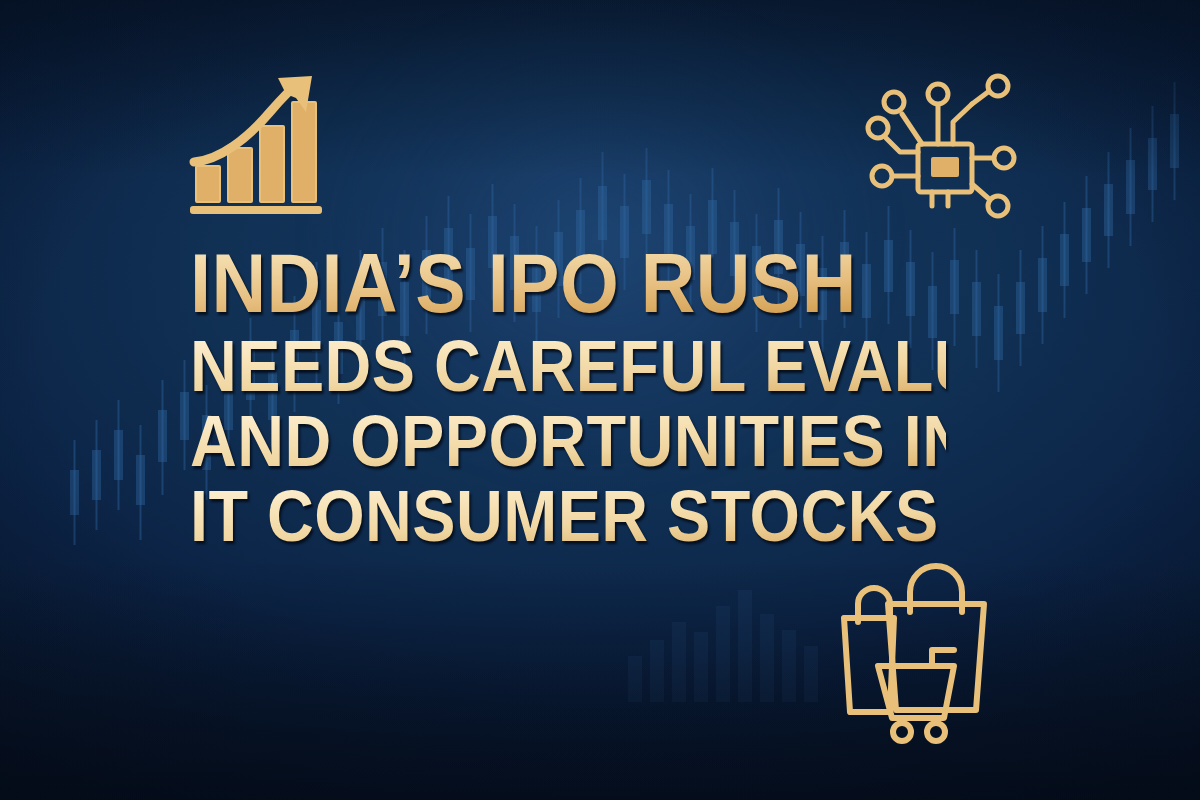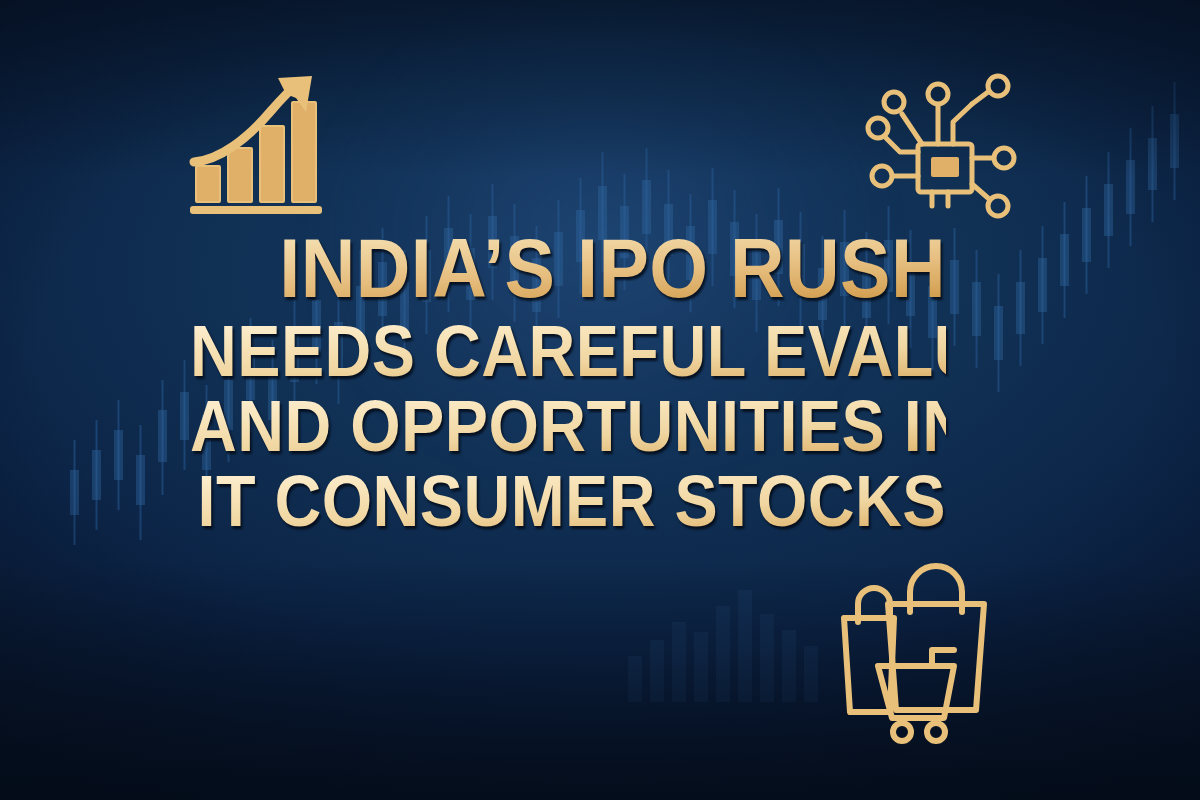--- a/index.html
+++ b/index.html
@@ -41,23 +41,22 @@
   .icon svg{ display:block; overflow:visible; }
 
   #growth-icon{ left:186px; top:74px; width:140px; height:146px; }
   #circuit-icon{ left:860px; top:66px; width:168px; height:152px; }
   #shopping-icon{ left:832px; top:560px; width:190px; height:180px; }
 
   
   #headline{
     position:absolute;
     left:190px;
-    top:228px;
+    top:243px;
     width:840px;
-    text-align:right;
   }
   .hl-line{
     display:block;
     font-family:"Liberation Sans", sans-serif;
     font-weight:bold;
     text-transform:uppercase;
     white-space:nowrap;
     letter-spacing:0.5px;
     line-height:0.96;
     -webkit-background-clip:text;

